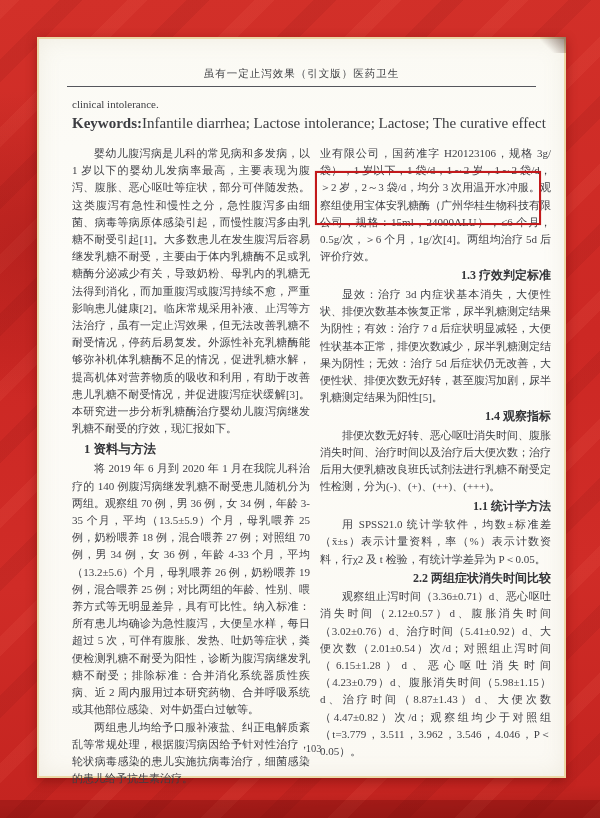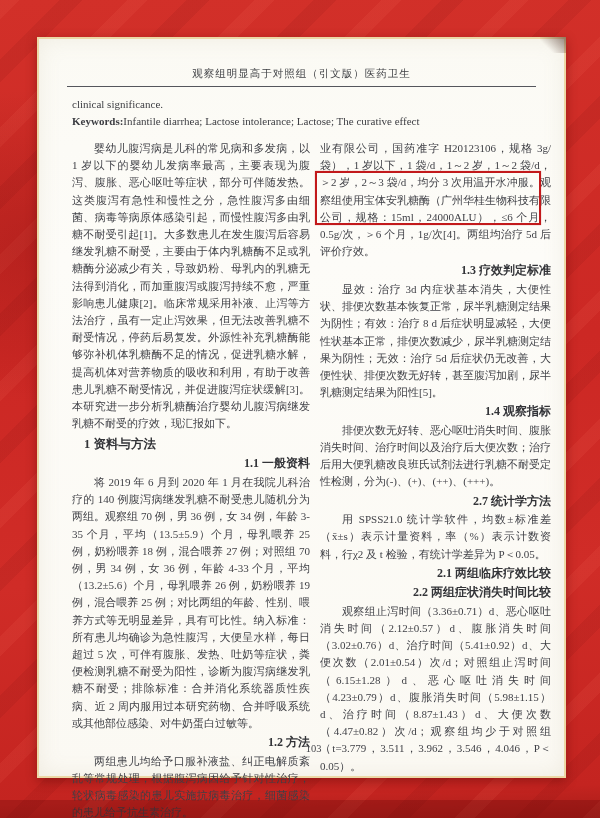--- a/index.html
+++ b/index.html
@@ -37,21 +37,21 @@
     font-size: 10.5px; letter-spacing: 1px; color: #3f4044;
   }
   .header-rule {
     margin: 5px 28px 0 28px; height: 0;
     border: none; border-top: 1.6px solid #55565c;
   }
   .eng-line {
     margin: 11px 0 0 33px; font-size: 11px; color: #3c3d42;
   }
   .eng-keywords {
-    margin: 5px 0 0 33px; font-size: 11px; color: #3c3d42;
+    margin: 5px 0 0 33px; font-size: 15px; color: #3c3d42;
   }
   .eng-keywords b { font-weight: bold; }
   .columns {
     display: flex; margin: 13px 13px 0 33px; gap: 10px;
     font-size: 11px; line-height: 17.2px; text-align: justify;
     color: #3e3f45;
   }
   .col-left  { width: 240px; }
   .col-right { width: 233px; }
   .col p { margin: 0; }
@@ -74,46 +74,43 @@
     text-align: center; font-size: 10.5px; color: #46474c; padding-left: 12px;
   }
 </style>
 </head>
 <body>
 
 <div class="canvas">
   <div class="page">
     <div class="corner-shade"></div>
 
-    <div class="journal-header">观察组明显高于对照组（引文版）医药卫生</div>
+    <div class="journal-header">虽有一定止泻效果（引文版）医药卫生</div>
     <hr class="header-rule">
 
-    <div class="eng-line">clinical significance.</div>
+    <div class="eng-line">clinical intolerance.</div>
     <div class="eng-keywords"><b>Keywords:</b><span>Infantile diarrhea; Lactose intolerance; Lactose; The curative effect</span></div>
 
     <div class="columns">
       <div class="col col-left">
         <p class="indent">婴幼儿腹泻病是儿科的常见病和多发病，以 1 岁以下的婴幼儿发病率最高，主要表现为腹泻、腹胀、恶心呕吐等症状，部分可伴随发热。这类腹泻有急性和慢性之分，急性腹泻多由细菌、病毒等病原体感染引起，而慢性腹泻多由乳糖不耐受引起[1]。大多数患儿在发生腹泻后容易继发乳糖不耐受，主要由于体内乳糖酶不足或乳糖酶分泌减少有关，导致奶粉、母乳内的乳糖无法得到消化，而加重腹泻或腹泻持续不愈，严重影响患儿健康[2]。临床常规采用补液、止泻等方法治疗，虽有一定止泻效果，但无法改善乳糖不耐受情况，停药后易复发。外源性补充乳糖酶能够弥补机体乳糖酶不足的情况，促进乳糖水解，提高机体对营养物质的吸收和利用，有助于改善患儿乳糖不耐受情况，并促进腹泻症状缓解[3]。本研究进一步分析乳糖酶治疗婴幼儿腹泻病继发乳糖不耐受的疗效，现汇报如下。</p>
         <h3>1 资料与方法</h3>
-        <h4>1.1 一般资料</h4>
         <p class="indent">将 2019 年 6 月到 2020 年 1 月在我院儿科治疗的 140 例腹泻病继发乳糖不耐受患儿随机分为两组。观察组 70 例，男 36 例，女 34 例，年龄 3-35 个月，平均（13.5±5.9）个月，母乳喂养 25 例，奶粉喂养 18 例，混合喂养 27 例；对照组 70 例，男 34 例，女 36 例，年龄 4-33 个月，平均（13.2±5.6）个月，母乳喂养 26 例，奶粉喂养 19 例，混合喂养 25 例；对比两组的年龄、性别、喂养方式等无明显差异，具有可比性。纳入标准：所有患儿均确诊为急性腹泻，大便呈水样，每日超过 5 次，可伴有腹胀、发热、吐奶等症状，粪便检测乳糖不耐受为阳性，诊断为腹泻病继发乳糖不耐受；排除标准：合并消化系统器质性疾病、近 2 周内服用过本研究药物、合并呼吸系统或其他部位感染、对牛奶蛋白过敏等。</p>
-        <h4>1.2 方法</h4>
         <p class="indent">两组患儿均给予口服补液盐、纠正电解质紊乱等常规处理，根据腹泻病因给予针对性治疗，轮状病毒感染的患儿实施抗病毒治疗，细菌感染的患儿给予抗生素治疗。</p>
 
       </div>
 
       <div class="col col-right">
         <p>业有限公司，国药准字 H20123106，规格 3g/袋），1 岁以下，1 袋/d，1～2 岁，1～2 袋/d，＞2 岁，2～3 袋/d，均分 3 次用温开水冲服。观察组使用宝体安乳糖酶（广州华桂生物科技有限公司，规格：15ml，24000ALU），≤6 个月，0.5g/次，＞6 个月，1g/次[4]。两组均治疗 5d 后评价疗效。</p>
         <h4>1.3 疗效判定标准</h4>
-        <p class="indent">显效：治疗 3d 内症状基本消失，大便性状、排便次数基本恢复正常，尿半乳糖测定结果为阴性；有效：治疗 8 d 后症状明显减轻，大便性状基本正常，排便次数减少，尿半乳糖测定结果为阴性；无效：治疗 5d 后症状仍无改善，大便性状、排便次数无好转，甚至腹泻加剧，尿半乳糖测定结果为阳性[5]。</p>
+        <p class="indent">显效：治疗 3d 内症状基本消失，大便性状、排便次数基本恢复正常，尿半乳糖测定结果为阴性；有效：治疗 7 d 后症状明显减轻，大便性状基本正常，排便次数减少，尿半乳糖测定结果为阴性；无效：治疗 5d 后症状仍无改善，大便性状、排便次数无好转，甚至腹泻加剧，尿半乳糖测定结果为阳性[5]。</p>
         <h4>1.4 观察指标</h4>
         <p class="indent">排便次数无好转、恶心呕吐消失时间、腹胀消失时间、治疗时间以及治疗后大便次数；治疗后用大便乳糖改良班氏试剂法进行乳糖不耐受定性检测，分为(-)、(+)、(++)、(+++)。</p>
-        <h4>2.7 统计学方法</h4>
+        <h4>1.1 统计学方法</h4>
         <p class="indent">用 SPSS21.0 统计学软件，均数±标准差（x̄±s）表示计量资料，率（%）表示计数资料，行χ2 及 t 检验，有统计学差异为 P＜0.05。</p>
-        <h4>2.1 两组临床疗效比较</h4>
         <h4>2.2 两组症状消失时间比较</h4>
         <p class="indent">观察组止泻时间（3.36±0.71）d、恶心呕吐消失时间（2.12±0.57）d、腹胀消失时间（3.02±0.76）d、治疗时间（5.41±0.92）d、大便次数（2.01±0.54）次/d；对照组止泻时间（6.15±1.28）d、恶心呕吐消失时间（4.23±0.79）d、腹胀消失时间（5.98±1.15）d、治疗时间（8.87±1.43）d、大便次数（4.47±0.82）次/d；观察组均少于对照组（t=3.779，3.511，3.962，3.546，4.046，P＜0.05）。</p>
       </div>
     </div>
 
     <div class="highlight-box"></div>
 
     <div class="page-number">103</div>
   </div>
 </div>

